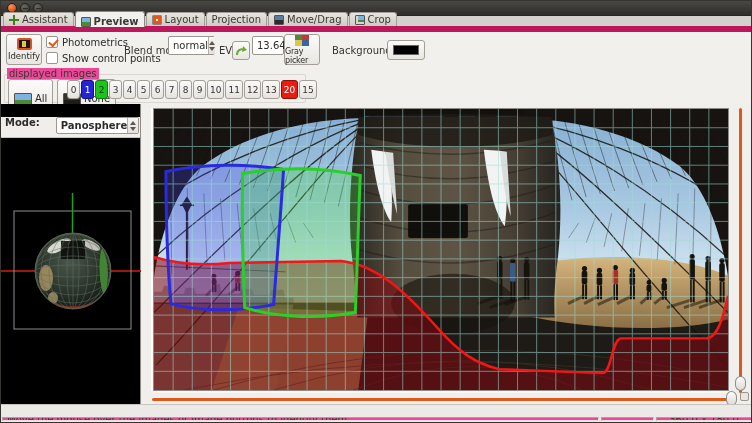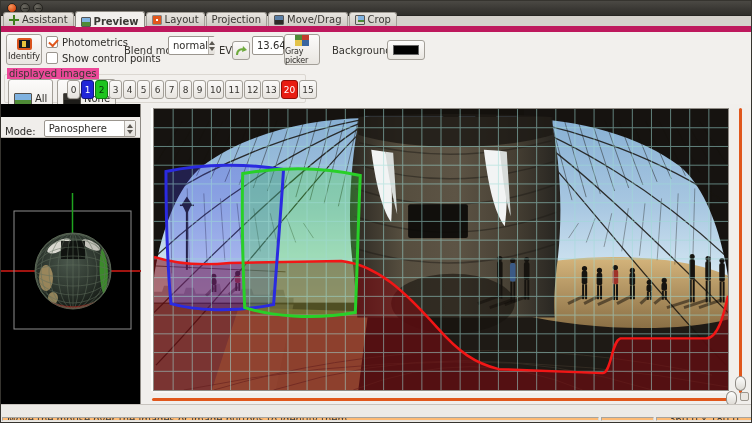--- a/index.html
+++ b/index.html
@@ -81,21 +81,21 @@
   
   .main { position:absolute; left:0; top:103px; right:0; bottom:18px; background:#f1efec; }
   .leftpanel { position:absolute; left:0; top:0; width:140px; height:100%; border-right:1px solid #8e8a84; background:#000; }
   .panel-header { position:absolute; left:0; top:0; width:100%; height:13px;
     background:linear-gradient(#e9e6e2,#d0ccc6); border-bottom:1px solid #aaa69f;
     font-size:8.5px; font-weight:bold; color:#3a3834; display:flex; align-items:center; padding:0 4px; }
   .pin { position:absolute; right:4px; top:2px; width:7px; height:9px; }
   .pin::before { content:""; position:absolute; left:1px; top:0; width:5px; height:5px; border-radius:50%; background:#5d5a54; }
   .pin::after { content:""; position:absolute; left:3px; top:4px; width:1.5px; height:5px; background:#5d5a54; }
   .mode-row { position:absolute; left:0; top:13px; width:100%; height:21px; background:#f0eeeb;
-    border-bottom:1px solid #c7c3bd; display:flex; align-items:flex-end; padding:0 4px; gap:8px; }
+    border-bottom:1px solid #c7c3bd; display:flex; align-items:flex-start; padding:0 4px; gap:16px;font-weight:bold; }
   .mode-row .combo { position:relative; top:0; flex:1; height:17px; }
   .glarea { position:absolute; left:0; top:34px; width:100%; bottom:0; background:#000; }
 
   .pane { position:absolute; left:141px; top:0; right:0; height:100%; background:#f1efec; }
   .pano-img { position:absolute; left:11px; top:4px; width:576px; height:283px; border:1px solid #8f8b85;
     box-shadow:-2px 0 0 rgba(255,255,255,.85), 0 2px 0 rgba(255,255,255,.5); background:#9cbcd8; }
   .pano-img svg { display:block; }
 
   .vslider { position:absolute; left:590px; top:4px; width:17px; height:285px; }
   .vslider .line { position:absolute; left:7px; top:0; width:3px; height:100%; background:#e0571c; border-radius:2px; }
@@ -103,21 +103,21 @@
     border:1px solid #8f8b85; border-radius:50%/40%; }
   .vslider .slider-handle { left:3px; top:268px; }
   .hslider { position:absolute; left:8px; top:287px; width:584px; height:16px; }
   .hslider .line { position:absolute; left:2px; right:4px; top:7px; height:3px; background:#e0571c; border-radius:2px; }
   .hslider .slider-handle { left:576px; top:0px; }
   .corner-chip { position:absolute; left:598px; top:288px; width:9px; height:9px; background:#e9e6e1;
     border:1px solid #9b978f; border-radius:2px; }
 
   
   .statusbar { position:absolute; left:0; bottom:0; right:0; height:18px; background:#eceae6; border-top:1px solid #c8c4be; }
-  .sfield { position:absolute; top:12px; bottom:1px; background:#fdba74; border:1px solid;
+  .sfield { position:absolute; top:12px; bottom:1px; background:#ec4899; border:1px solid;
     border-color:#a8a49d #dedbd5 #e6e3de #a8a49d; display:flex; align-items:center; padding:0 4px;
     font-size:10px; color:#3a3834; white-space:nowrap; overflow:hidden; }
   #sfield-msg { left:1px; width:597px; }
   #sfield-mid { left:600px; width:53px; }
   #sfield-dim { left:655px; width:96px; justify-content:center; }
 </style>
 </head>
 <body>
 
 <div id="window">

